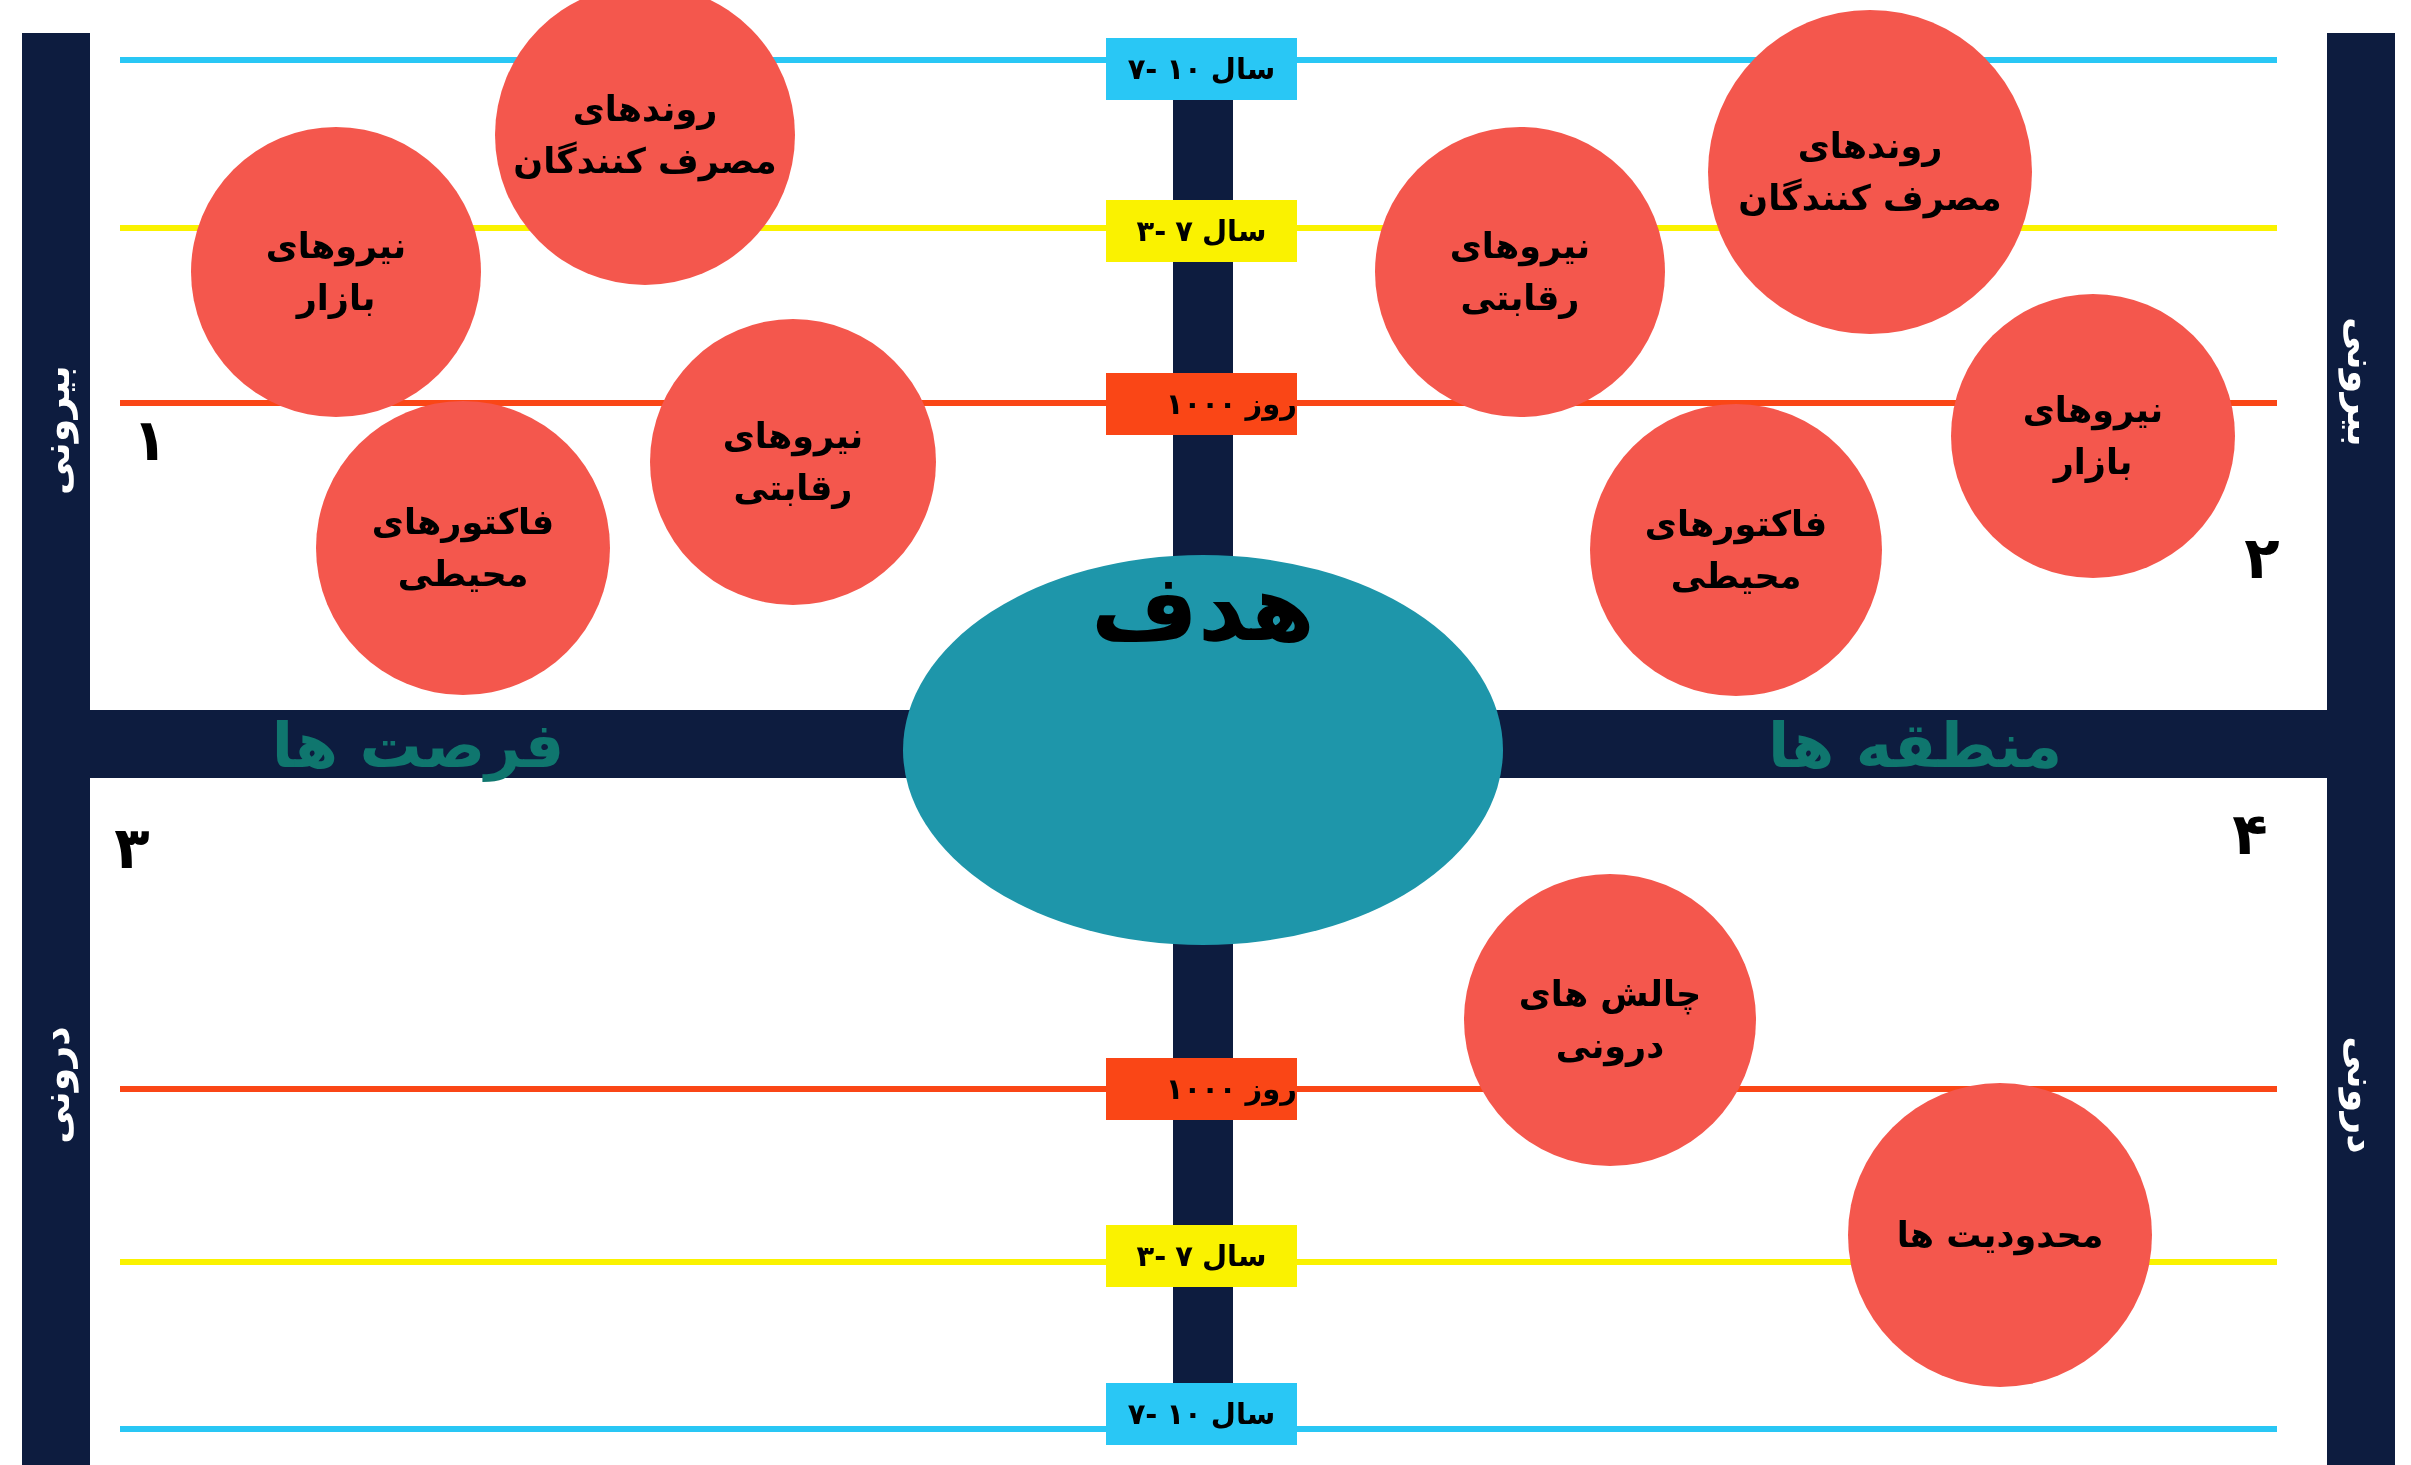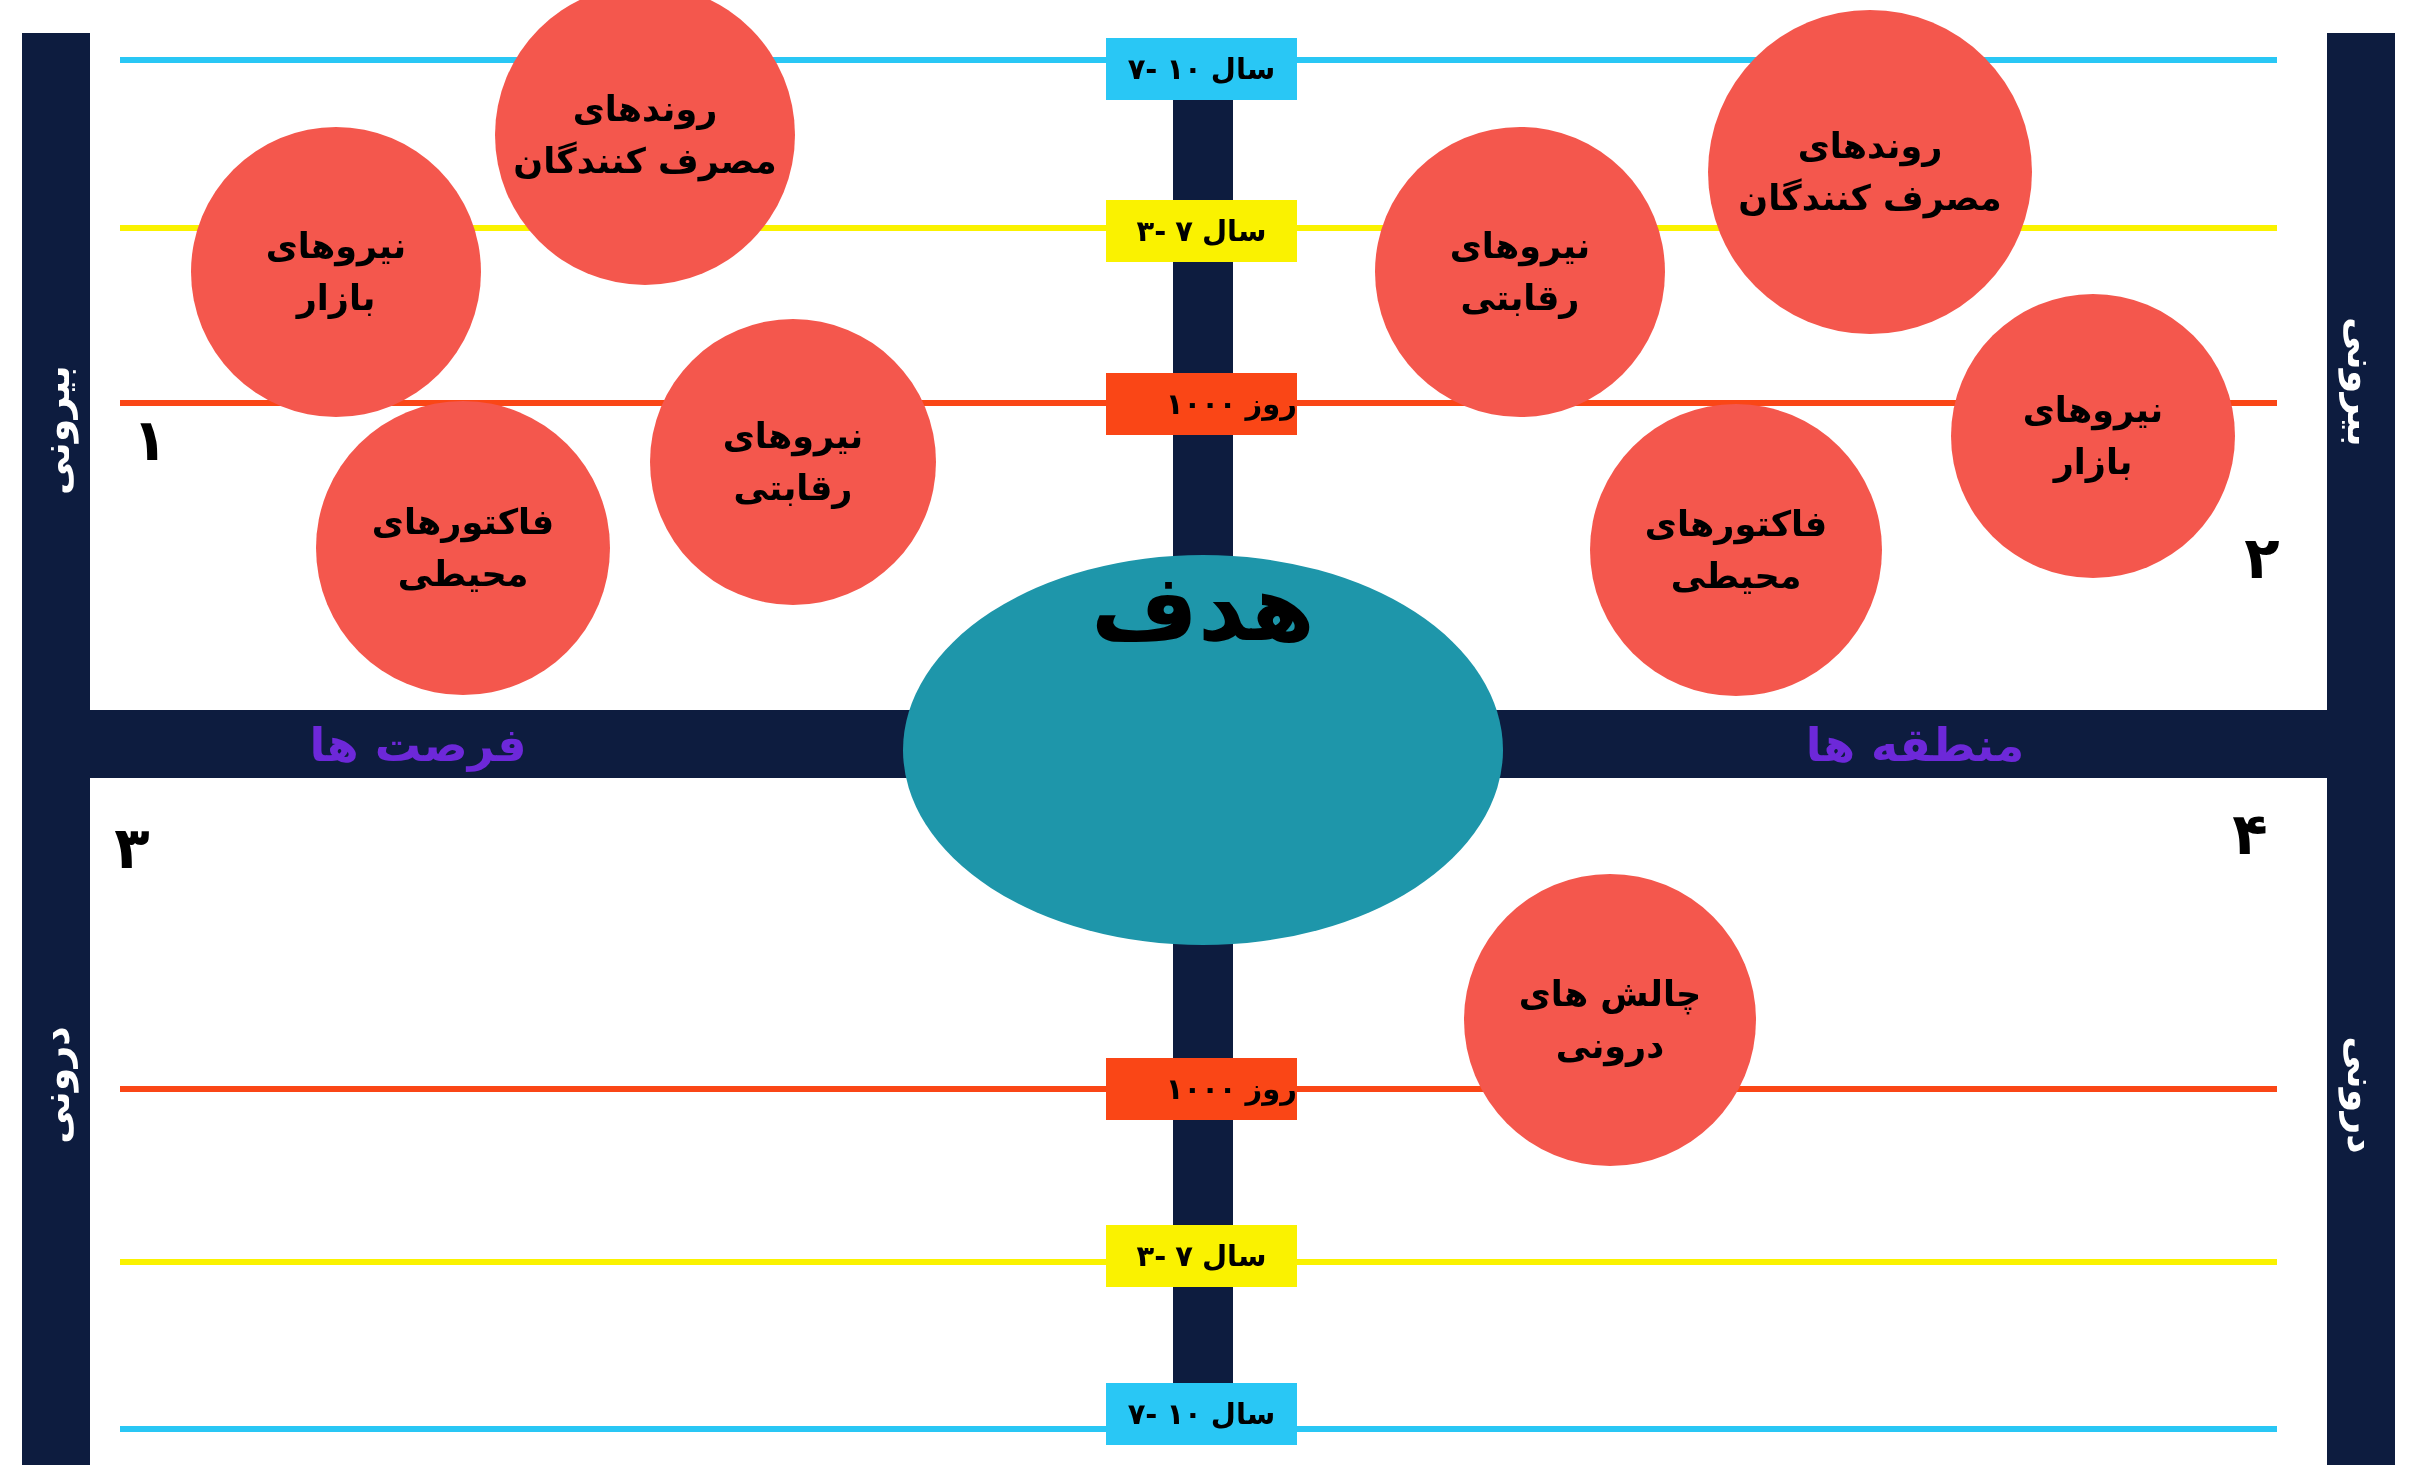--- a/index.html
+++ b/index.html
@@ -17,21 +17,21 @@
   }
   .sidebar{position:absolute;width:68px;background:var(--navy);}
   .side-label{
     position:absolute;color:#fff;font-size:38px;white-space:nowrap;
     transform:translate(-50%,-50%) rotate(-90deg);
   }
   .side-label.cw{transform:translate(-50%,-50%) rotate(90deg);}
   .hbar{position:absolute;left:90px;top:710px;width:2237px;height:68px;background:var(--navy);}
   .vbar{position:absolute;left:1173px;top:99px;width:60px;height:1286px;background:var(--navy);}
   .axis-label{
-    position:absolute;color:#6d28d9;font-size:46px;white-space:nowrap;
+    position:absolute;color:#0f766e;font-size:62px;white-space:nowrap;
     transform:translate(-50%,-50%);
   }
   .hline{position:absolute;left:120px;width:2157px;height:6px;}
   .hline.cyan{background:var(--cyan);}
   .hline.yellow{background:var(--yellow);}
   .hline.orange{background:var(--orange);}
   .time-box{
     position:absolute;left:1106px;width:191px;height:62px;
     display:flex;direction:ltr;flex-direction:row;align-items:center;justify-content:center;
     gap:9px;font-size:29px;color:#000;
@@ -119,20 +119,24 @@
   <div class="circle" style="left:1951px;top:294px;width:284px;height:284px;">
     <span>نیروهای</span>
     <span>بازار</span>
   </div>
 
 
   <div class="circle" style="left:1464px;top:874px;width:292px;height:292px;">
     <span>چالش های</span>
     <span>درونی</span>
   </div>
+  <div class="circle" style="left:1848px;top:1083px;width:304px;height:304px;">
+    <span>محدودیت ها</span>
+
+  </div>
 
   <div class="time-box cyan" style="top:38px;">
       <span>۷-</span>
       <span>۱۰</span>
       <span>سال</span>
     </div>
   <div class="time-box yellow" style="top:200px;">
       <span>۳-</span>
       <span>۷</span>
       <span>سال</span>

